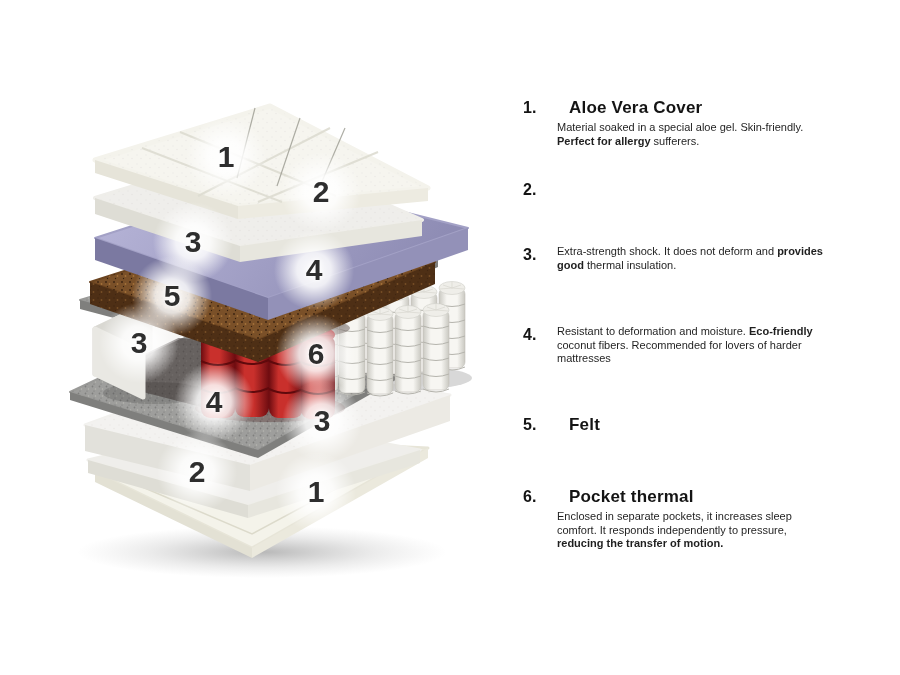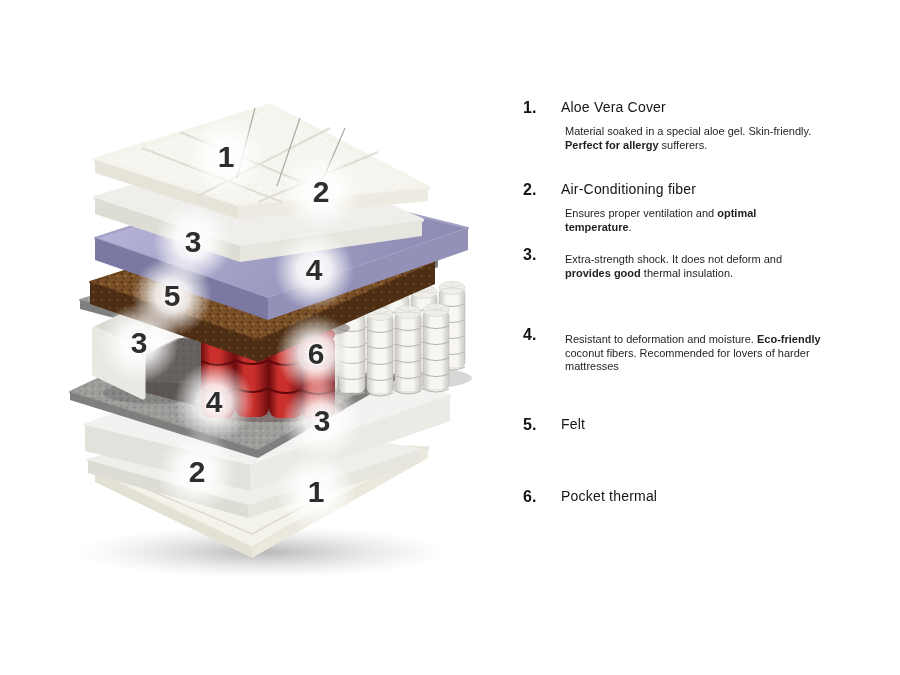--- a/index.html
+++ b/index.html
@@ -41,25 +41,25 @@
 
   
   .legend{position:absolute;left:515px;top:0;width:350px;height:675px;}
   .legend-item{position:absolute;left:0;display:flex;gap:12px;padding-left:8px;}
   .legend-num{
     width:22px;flex:0 0 22px;font-weight:bold;font-size:16px;color:var(--textPrimary,#141414);
     padding-top:1px;
   }
   .legend-text{width:272px;}
   .legend-title{
-    margin:0 0 4px 4px;font-size:14px;font-weight:normal;color:var(--textPrimary,#141414);
+    margin:0 0 4px 12px;font-size:17px;font-weight:bold;color:var(--textPrimary,#141414);
     letter-spacing:0.2px;line-height:19px;
   }
   .legend-body{
-    margin:8px;font-size:11px;line-height:13.5px;color:var(--textBody,#1f1f1f);
+    margin:0;font-size:11px;line-height:13.5px;color:var(--textBody,#1f1f1f);
   }
   .legend-body b{font-weight:bold;}
 </style>
 </head>
 <body>
 
 <div class="stage">
 
   <div class="illustration">
     <svg width="500" height="620" viewBox="0 0 500 620">
@@ -261,24 +261,20 @@
   <div class="legend-item" style="top: 98px;">
     <div class="legend-num">1.</div>
     <div class="legend-text">
       <h3 class="legend-title">Aloe Vera Cover</h3>
       <p class="legend-body"><span>Material soaked in a special aloe gel. Skin-friendly. </span><b>Perfect for allergy</b><span> sufferers.</span></p>
     </div>
   </div>
 
   <div class="legend-item" style="top: 180px;">
     <div class="legend-num">2.</div>
-    <div class="legend-text">
-      <h3 class="legend-title">Air-Conditioning fiber</h3>
-      <p class="legend-body"><span>Ensures proper ventilation and </span><b>optimal temperature</b><span>.</span></p>
-    </div>
   </div>
 
   <div class="legend-item" style="top: 245px;">
     <div class="legend-num">3.</div>
     <div class="legend-text">
       <p class="legend-body"><span>Extra-strength shock. It does not deform and </span><b>provides good</b><span> thermal insulation.</span></p>
     </div>
   </div>
 
   <div class="legend-item" style="top: 325px;">
@@ -292,17 +288,18 @@
     <div class="legend-num">5.</div>
     <div class="legend-text">
       <h3 class="legend-title">Felt</h3>
     </div>
   </div>
 
   <div class="legend-item" style="top: 487px;">
     <div class="legend-num">6.</div>
     <div class="legend-text">
       <h3 class="legend-title">Pocket thermal</h3>
+      <p class="legend-body"><span>Enclosed in separate pockets, it increases sleep comfort. It responds independently to pressure, </span><b>reducing the transfer of motion.</b></p>
     </div>
   </div>
 </div>
 
 </div>
 
 </body></html>

